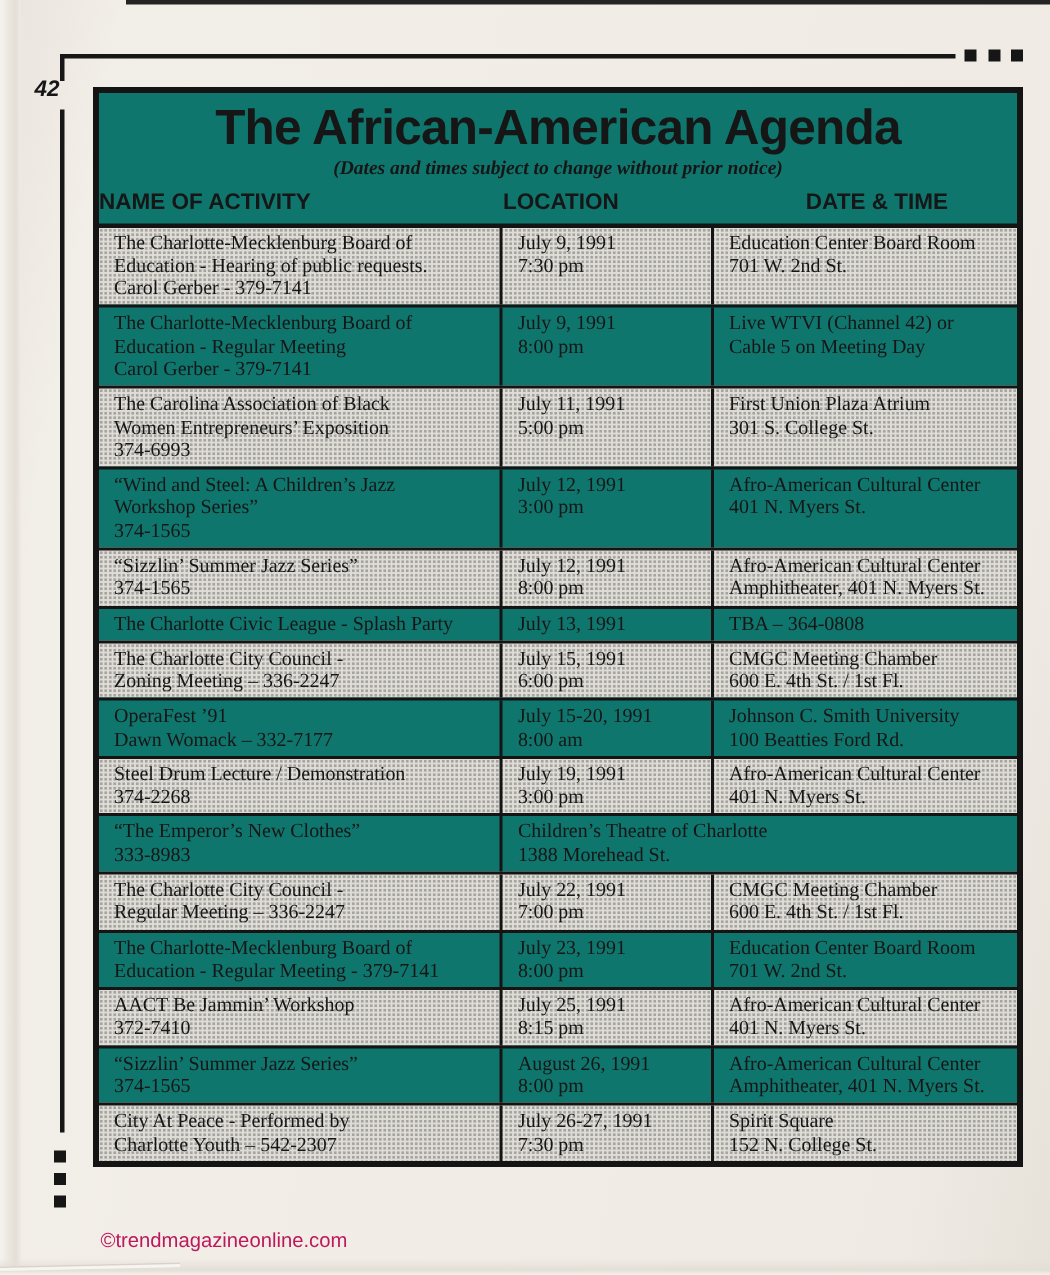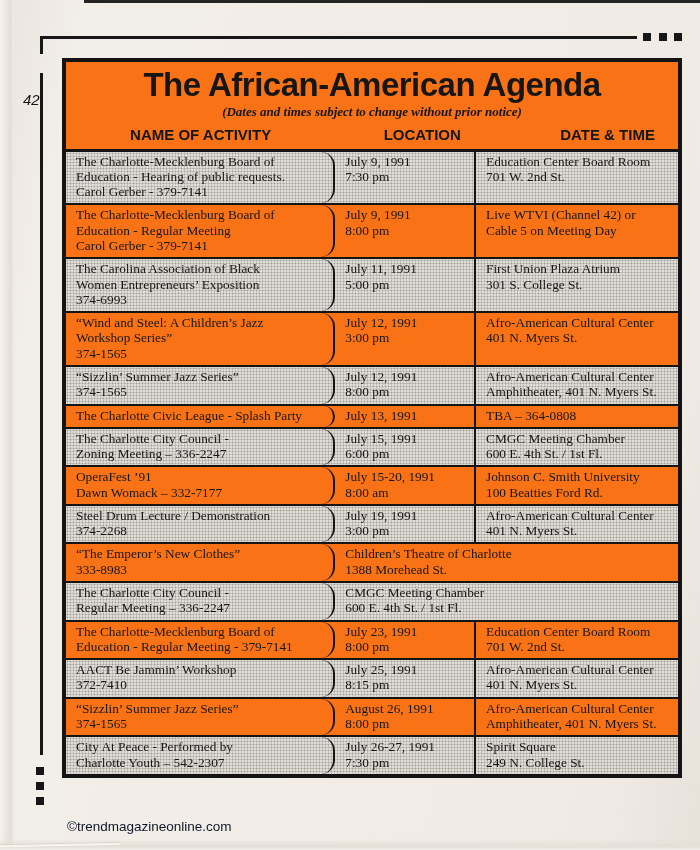--- a/index.html
+++ b/index.html
@@ -34,28 +34,28 @@
   .dash.t1 { top: 33px; left: 643px; }
   .dash.t2 { top: 33px; left: 659px; }
   .dash.t3 { top: 33px; left: 674px; }
   .dash.l1 { top: 767px; left: 36px; }
   .dash.l2 { top: 782px; left: 36px; }
   .dash.l3 { top: 797px; left: 36px; }
 
   .page-number {
     position: absolute; top: 51px; left: 23px;
     font-family: "Liberation Sans", sans-serif;
-    font-weight: normal; font-style: italic; font-size: 15px; margin-top: 40px;
+    font-weight: bold; font-style: italic; font-size: 15px;
   }
 
   
   .agenda {
     position: absolute; left: 62px; top: 58px; width: 620px;
     border: 4px solid #141414;
-    background: #f97316;
+    background: #0f766e;
   }
   .title {
     text-align: center;
     font-family: "Liberation Sans", sans-serif;
     font-weight: bold;
     font-size: 33px;
     line-height: 1.08;
     letter-spacing: -0.5px;
     margin-top: 5px;
   }
@@ -68,48 +68,48 @@
     line-height: 1.15;
     margin-top: 2px;
   }
   .colheads {
     display: flex;
     font-family: "Liberation Sans", sans-serif;
     font-weight: bold;
     font-size: 15px;
     padding: 6px 0 6px 0;
   }
-  .ch { text-align: center; }
+  .ch { text-align: left; }
   .ch.c0 { width: 44%; }
   .ch.c1 { width: 23%; }
   .ch.c2 { width: 33%; padding-right: 28px; }
 
   .rows { border-top: 3px solid #141414; }
   .row { display: flex; border-top: 2px solid #141414; }
   .row:first-child { border-top: 0; }
   .row.shaded {
     background-color: #e0ddd7;
     background-image: radial-gradient(rgba(70,70,70,0.38) 0.9px, rgba(0,0,0,0) 1.1px);
     background-size: 3px 3px;
   }
   .cell {
     white-space: pre-line;
     font-size: 13.3px;
     line-height: 1.15;
     padding: 2px 6px 4px 10px;
   }
-  .cell.c0 { width: 44%; border-right: 2px solid #141414; border-radius: 14px; }
+  .cell.c0 { width: 44%; border-right: 2px solid #141414; }
   .cell.c1 { width: 23%; border-right: 2px solid #141414; }
   .cell.c2 { width: 33%; }
 
   .watermark {
     position: absolute; left: 67px; top: 819px;
     font-family: "Liberation Sans", sans-serif;
     font-size: 13.5px;
-    color: #0f172a;
+    color: #be185d;
   }
 </style>
 </head>
 <body>
 
 <div class="left-edge"></div>
 <div class="scan-topline"></div>
 <div class="bottom-edge"></div>
 <div class="bottom-curl"></div>
 
@@ -209,20 +209,22 @@
       </div>
       <div class="row">
         <div class="cell c0">“The Emperor’s New Clothes”
 333-8983</div>
         <div class="cell c2">Children’s Theatre of Charlotte
 1388 Morehead St.</div>
       </div>
       <div class="row shaded">
         <div class="cell c0">The Charlotte City Council -
 Regular Meeting – 336-2247</div>
+        <div class="cell c1">July 22, 1991
+7:00 pm</div>
         <div class="cell c2">CMGC Meeting Chamber
 600 E. 4th St. / 1st Fl.</div>
       </div>
       <div class="row">
         <div class="cell c0">The Charlotte-Mecklenburg Board of
 Education - Regular Meeting - 379-7141</div>
         <div class="cell c1">July 23, 1991
 8:00 pm</div>
         <div class="cell c2">Education Center Board Room
 701 W. 2nd St.</div>
@@ -242,18 +244,18 @@
 8:00 pm</div>
         <div class="cell c2">Afro-American Cultural Center
 Amphitheater, 401 N. Myers St.</div>
       </div>
       <div class="row shaded">
         <div class="cell c0">City At Peace - Performed by
 Charlotte Youth – 542-2307</div>
         <div class="cell c1">July 26-27, 1991
 7:30 pm</div>
         <div class="cell c2">Spirit Square
-249 N. College St.</div>
+152 N. College St.</div>
       </div>
     </div>
 </div>
 
 <div class="watermark">©trendmagazineonline.com</div>
 
 </body></html>

